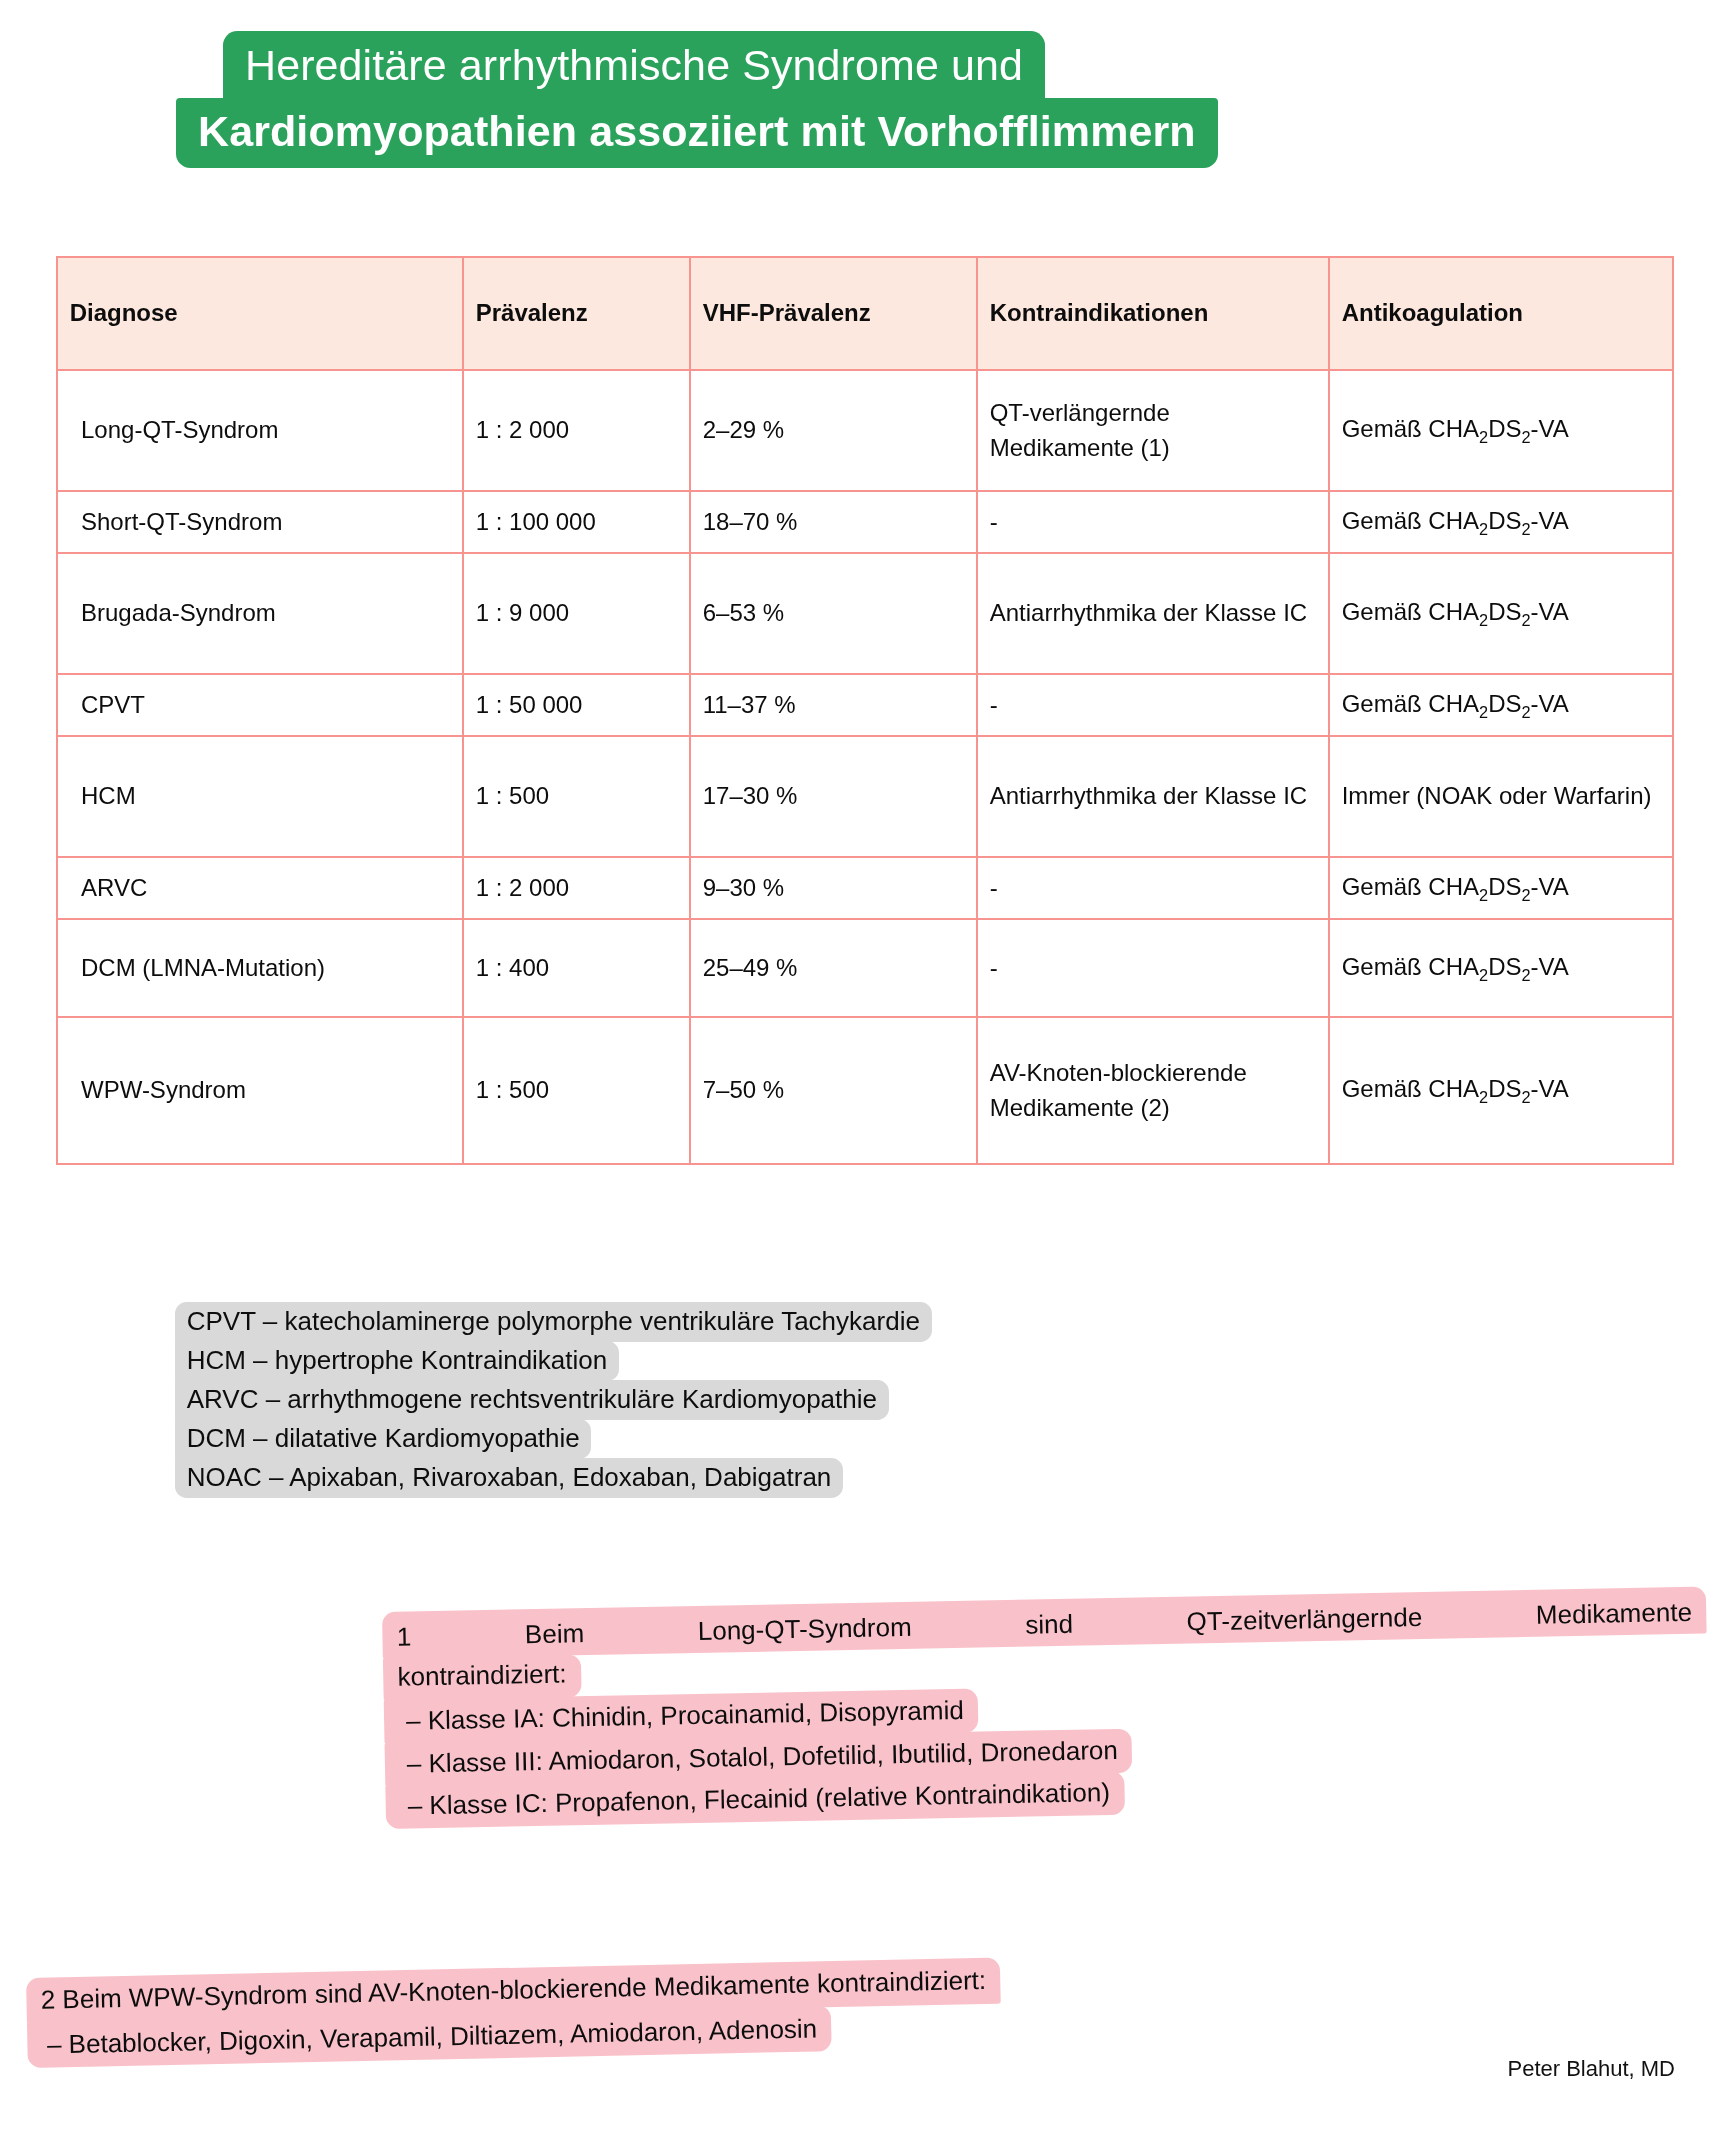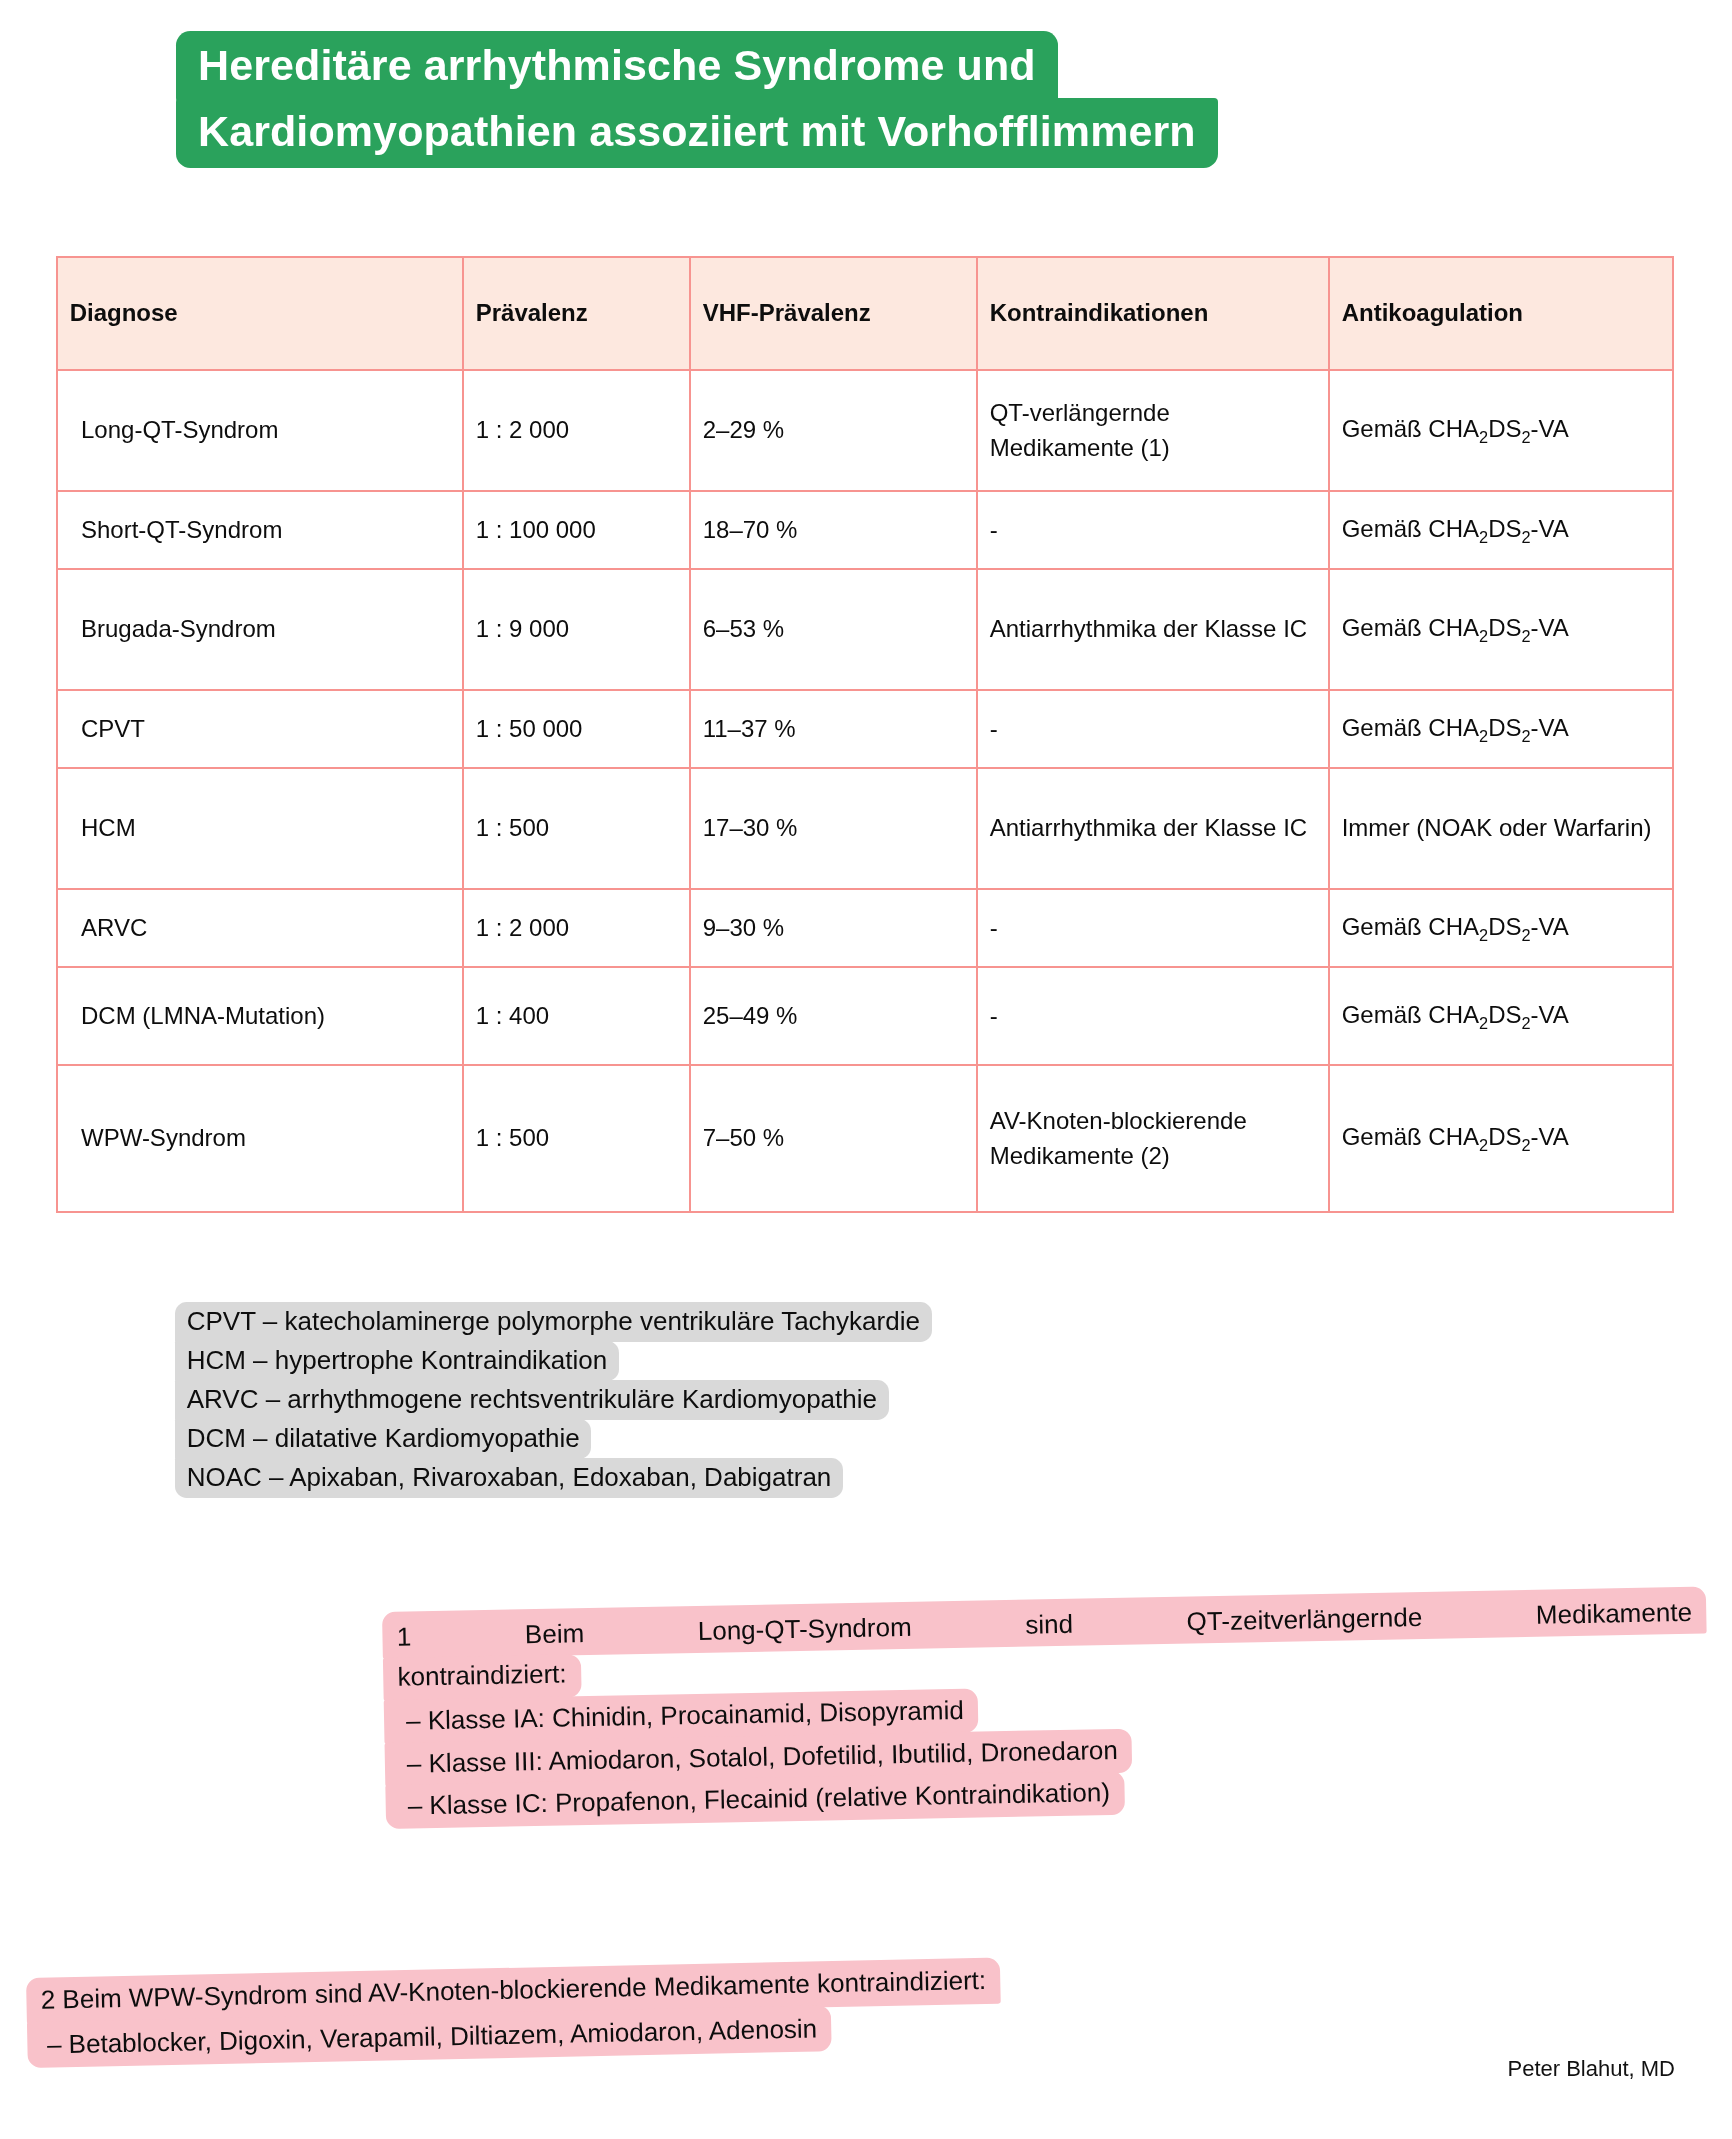--- a/index.html
+++ b/index.html
@@ -28,23 +28,23 @@
     font-size: 43px;
     line-height: 1.28;
     color: #ffffff;
     background: #2aa25c;
     padding: 6.5px 22px 9px 22px;
     border-radius: 14.3px;
     white-space: nowrap;
     letter-spacing: 0.1px;
   }
   .title-line.l1 {
+    margin-left: 47px;
     border-bottom-left-radius: 3.9px;
     border-bottom-right-radius: 3.9px;
-    font-weight: bold;
   }
   .title-line.l2 {
     margin-left: 0px;
     margin-top: -3.9px;
     border-top-left-radius: 3.9px;
     border-top-right-radius: 3.9px;
     font-weight: bold;
   }
 
   
@@ -78,21 +78,21 @@
     padding-left: 23px;
   }
   .col-diag   { width: 406px; }
   .col-prev   { width: 227px; }
   .col-vhf    { width: 287px; }
   .col-contra { width: 352px; }
   .col-antico { width: 344px; }
 
   .r-tall  { height: 121px; }
   .r-mid   { height: 98px; }
-  .r-short { height: 78px; }
+  .r-short { height: 62px; }
   .r-xtall { height: 147px; }
 
   sub { font-size: 0.68em; }
 
   
   #abbrev-legend {
     position: absolute;
     left: 175px;
     top: 1302px;
     width: 1207px;

